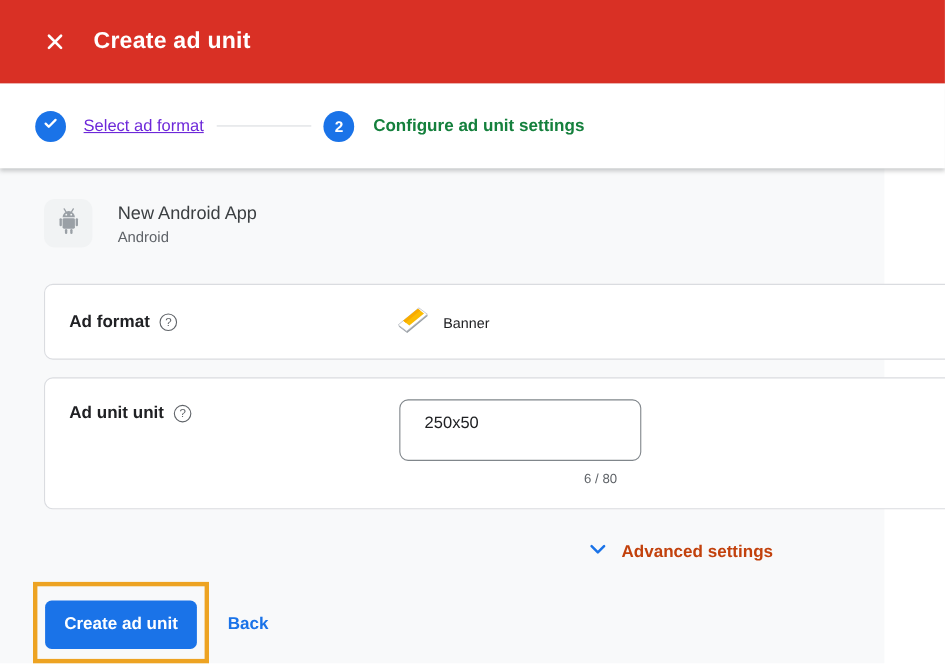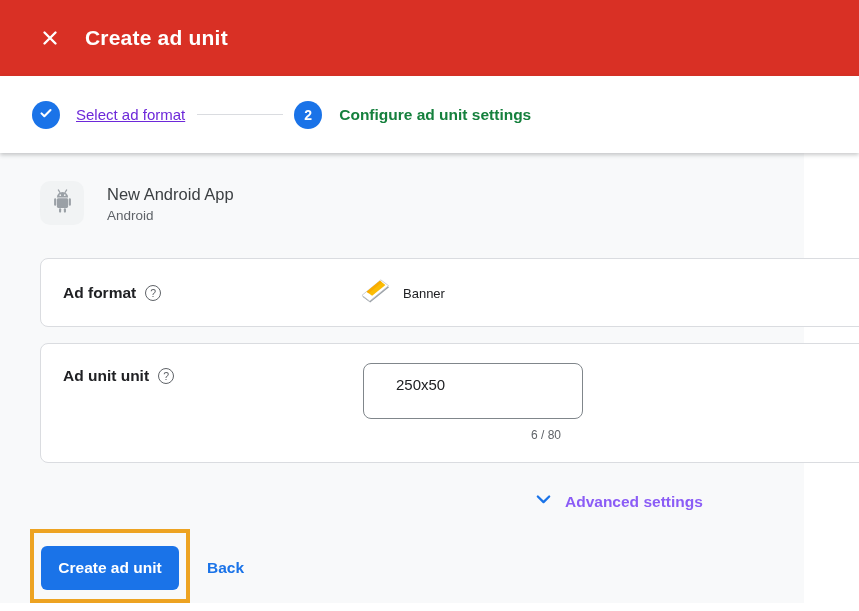--- a/index.html
+++ b/index.html
@@ -113,37 +113,37 @@
   }
   .format-value-text { font-size: 13px; color: #202124; }
 
   .name-input {
     position: absolute; left: 322px; top: 19px;
     width: 220px; height: 56px;
     border: 1px solid #80868b; border-radius: 8px;
     background: #fff;
     font-family: "Liberation Sans", sans-serif;
     font-size: 15px; color: #202124;
-    padding: 0 0 14px 32px;
+    padding: 0 0 14px 22px;
     outline: none;
   }
   .char-counter {
     position: absolute; left: 322px; top: 84px;
     width: 198px; text-align: right;
     font-size: 12px; color: #5f6368;
   }
 
   
   .advanced {
     position: absolute; left: 533px; top: 336px;
     display: flex; align-items: center; gap: 11px;
     cursor: pointer;
   }
   .advanced-label {
-    font-size: 15.5px; font-weight: 600; color: #8b5cf6;
+    font-size: 15.5px; font-weight: 600; color: #c2410c;
   }
 
   
   .annotation-box {
     position: absolute; left: 30px; top: 376px;
     width: 160px; height: 74px;
     border: 4px solid #eda322;
   }
   .create-btn {
     position: absolute; left: 41px; top: 393px;

